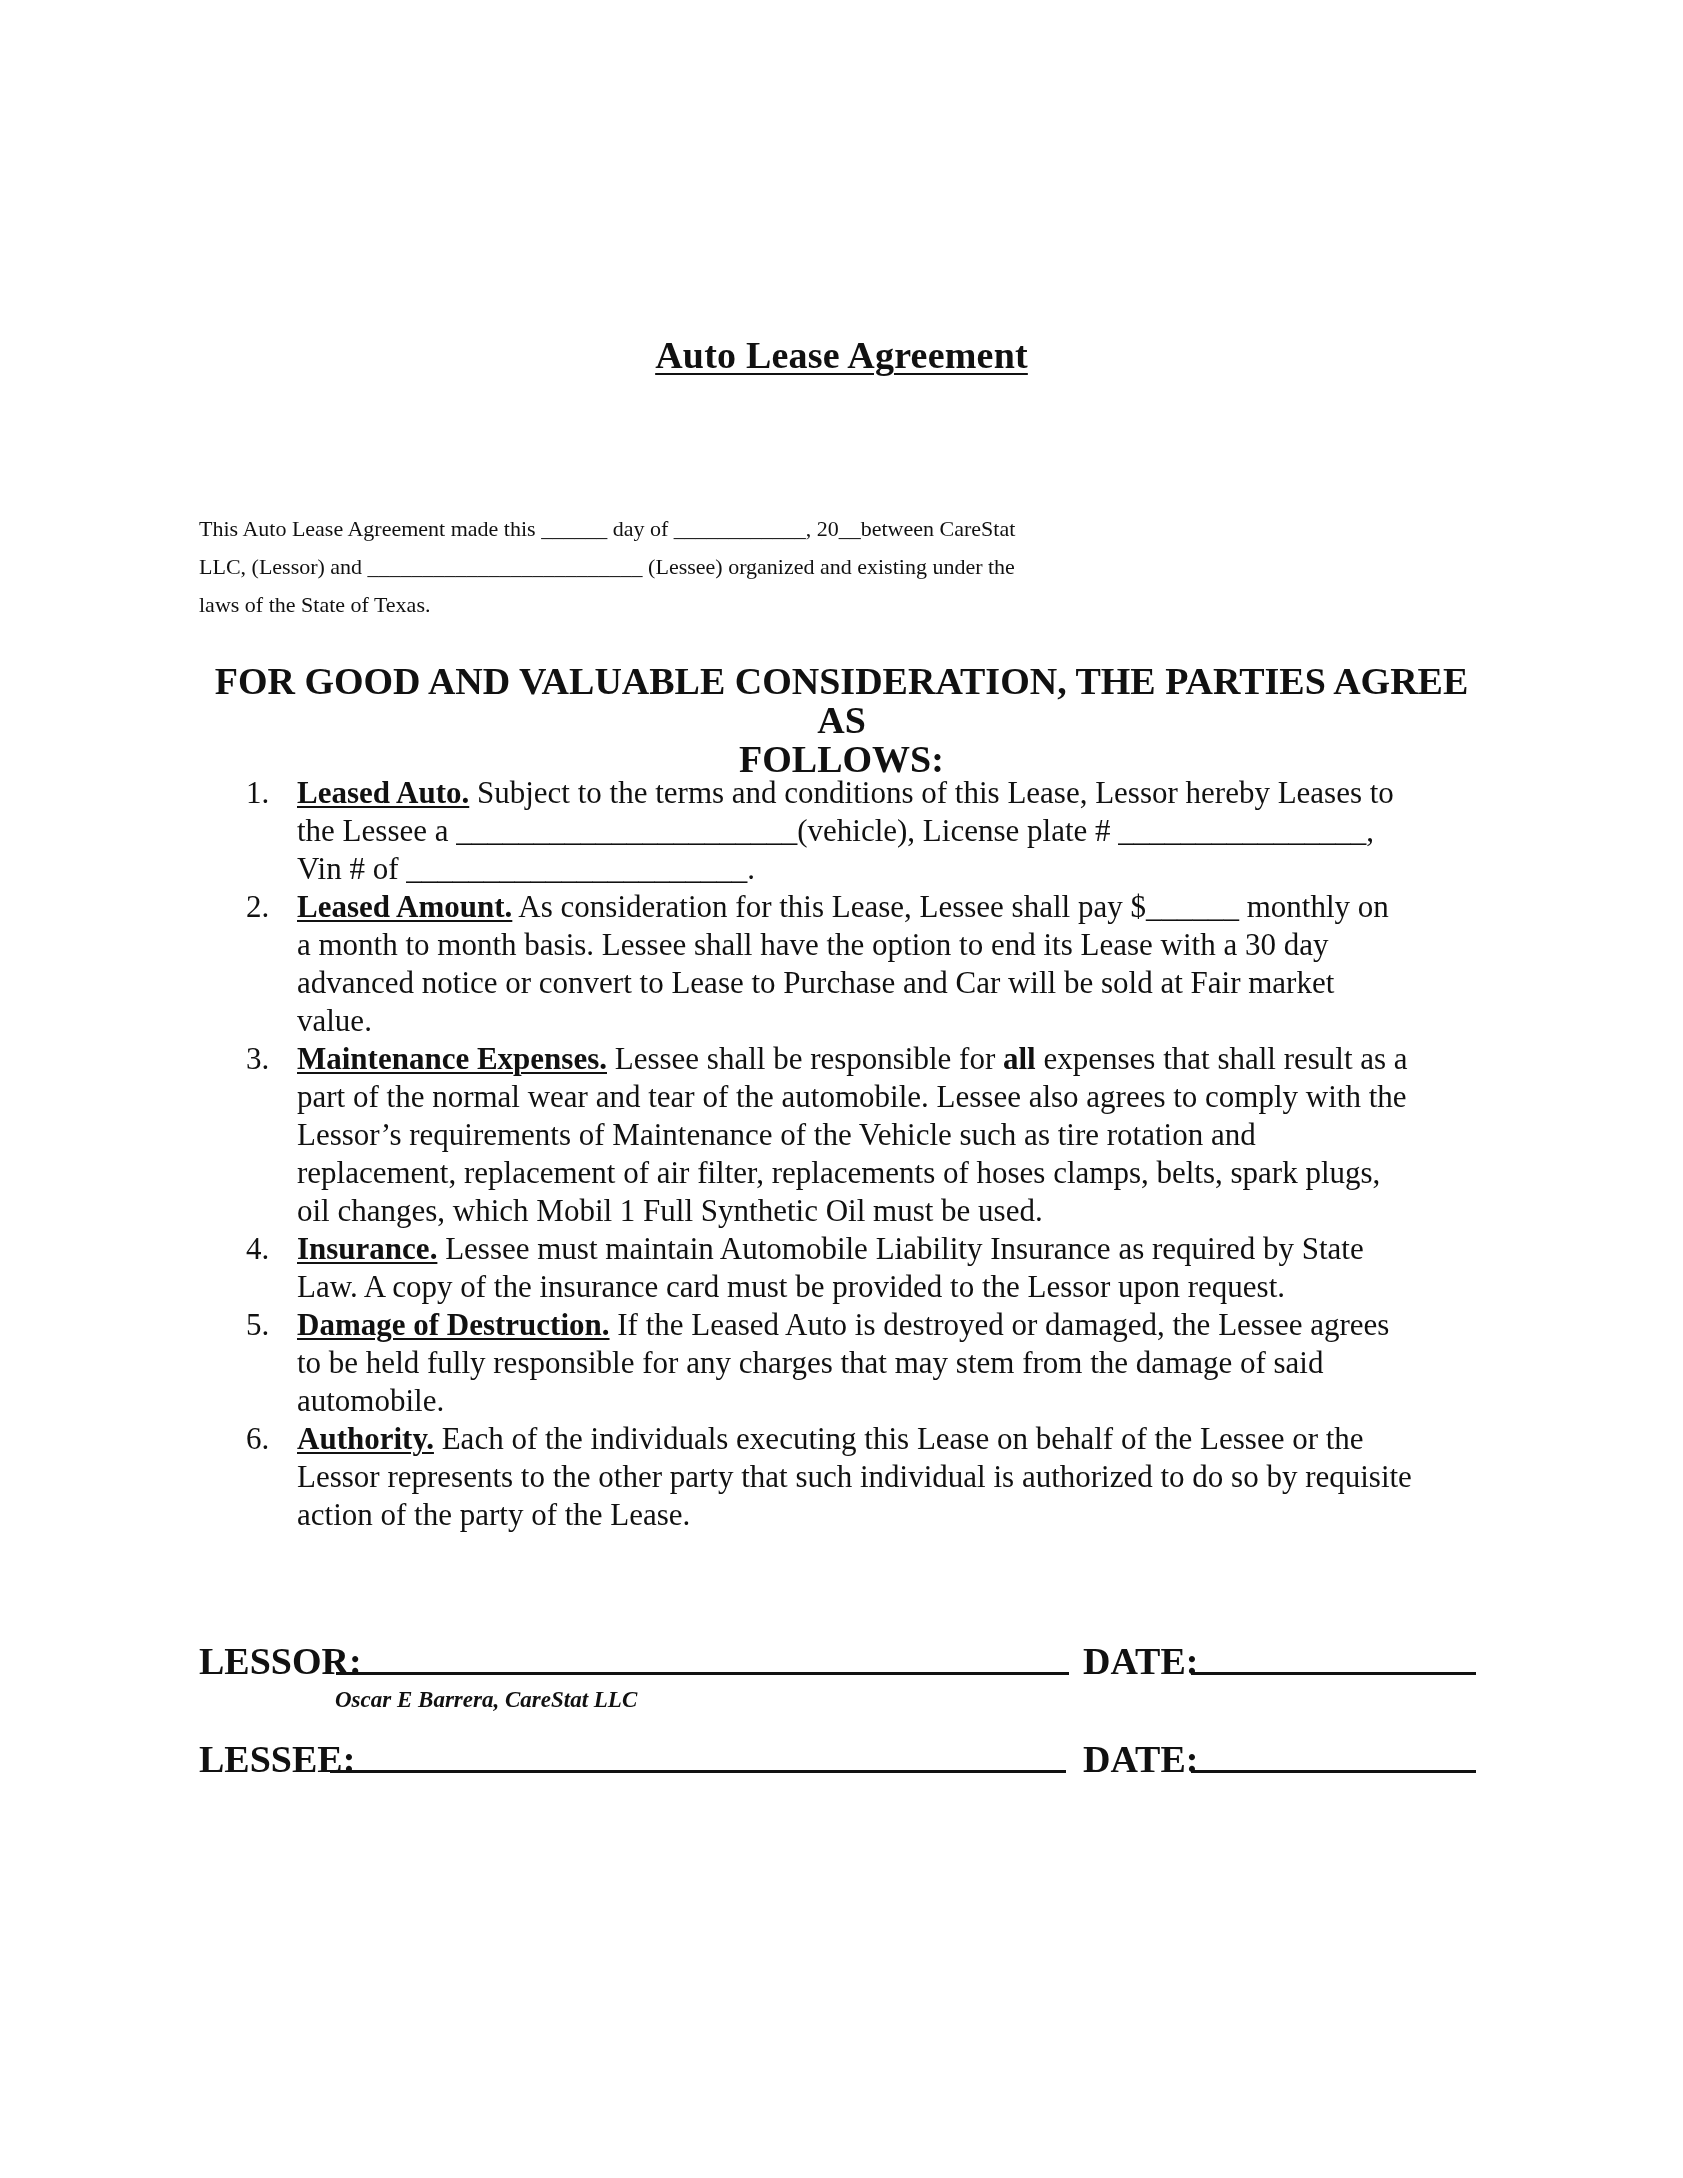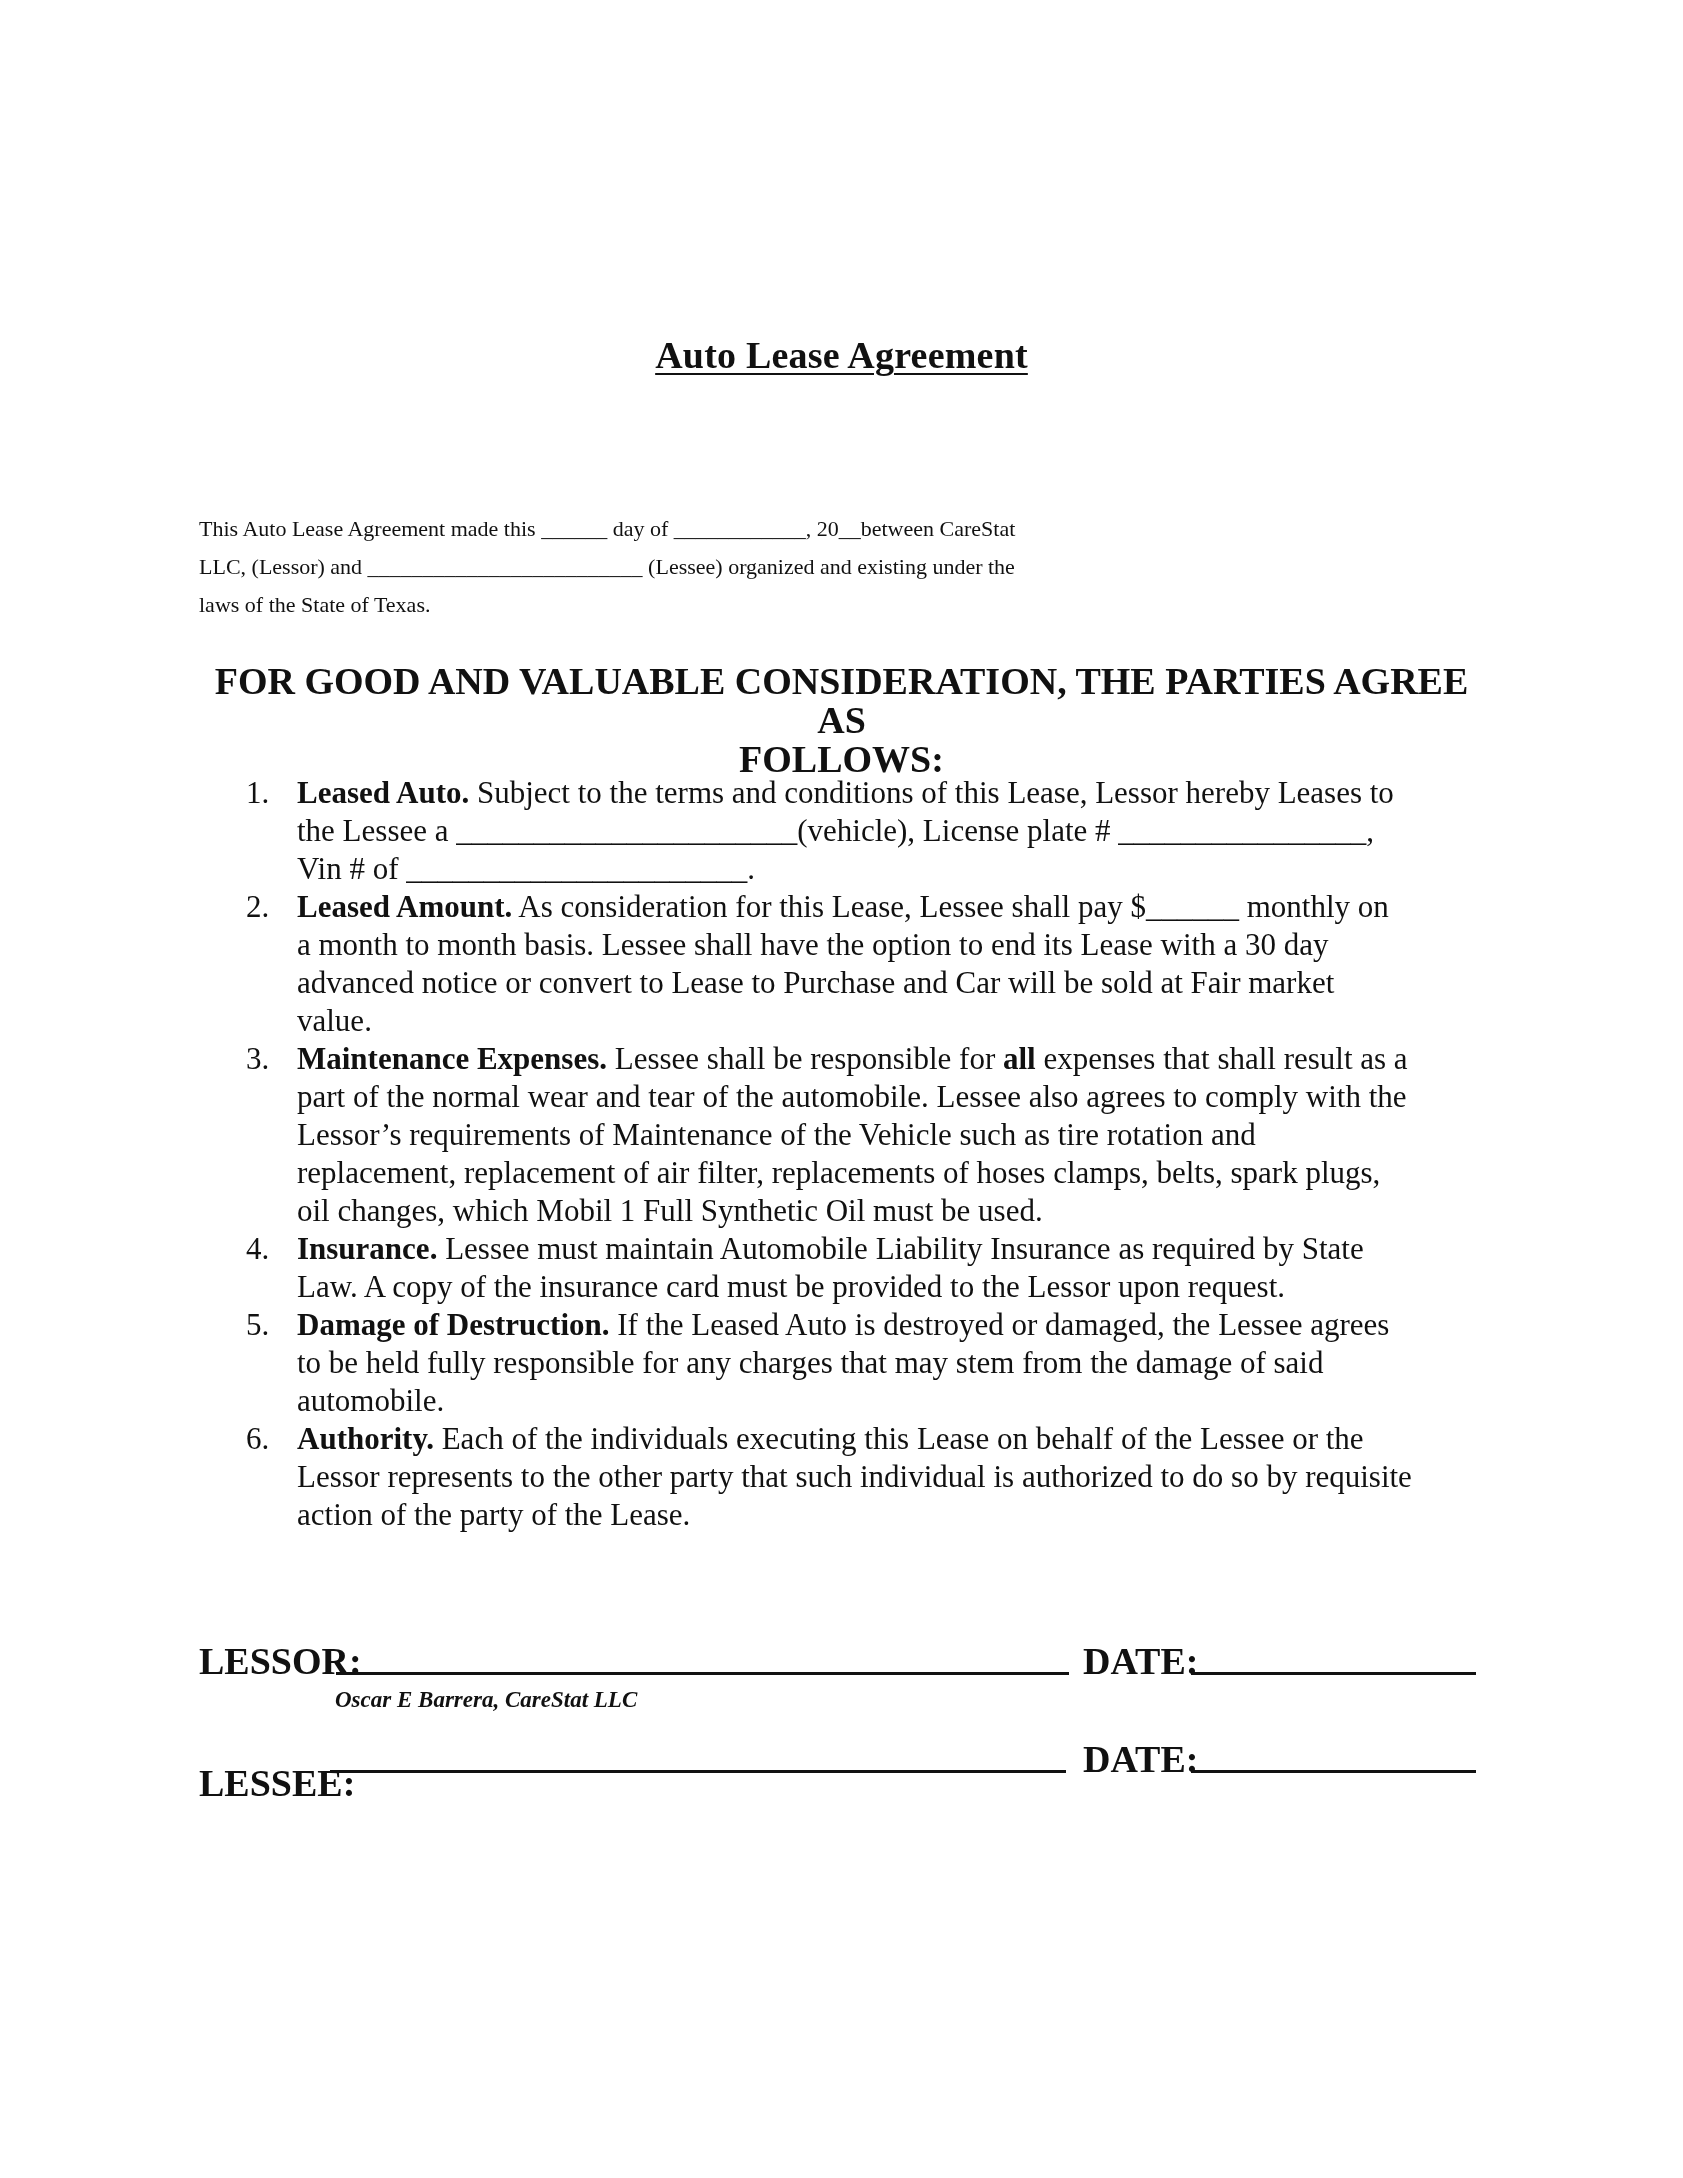--- a/index.html
+++ b/index.html
@@ -68,20 +68,21 @@
       padding-left: 54px;
     }
     .clause .num {
       position: absolute;
       left: 3px;
       top: 0;
     }
     .clause .line { display: block; white-space: pre; }
     .clause .label {
       font-weight: bold;
+      text-decoration: underline;
       text-underline-offset: 3px;
       text-decoration-thickness: 2px;
     }
     .clause b.em { font-weight: bold; }
     .sig-row {
       position: absolute;
       left: 199px;
       width: 1287px;
       font-size: 38px;
       font-weight: bold;
@@ -173,20 +174,20 @@
 
   <div class="sig-row" style="top:1637px;">
     <span class="sig-label" style="left:0;">LESSOR:</span>
     <span class="sig-line" style="left:137px; width:733px; top:33px;"></span>
     <span class="sig-label" style="left:884px;">DATE:</span>
     <span class="sig-line" style="left:992px; width:285px; top:33px;"></span>
   </div>
   <div class="sig-name">Oscar E Barrera, CareStat LLC</div>
 
   <div class="sig-row" style="top:1735px;">
-    <span class="sig-label" style="left:0;margin-top:24px;">LESSEE:</span>
+    <span class="sig-label" style="left:0;">LESSEE:</span>
     <span class="sig-line" style="left:131px; width:736px; top:33px;"></span>
     <span class="sig-label" style="left:884px;">DATE:</span>
     <span class="sig-line" style="left:992px; width:285px; top:33px;"></span>
   </div>
 
 </div>
 
 
 </body></html>

